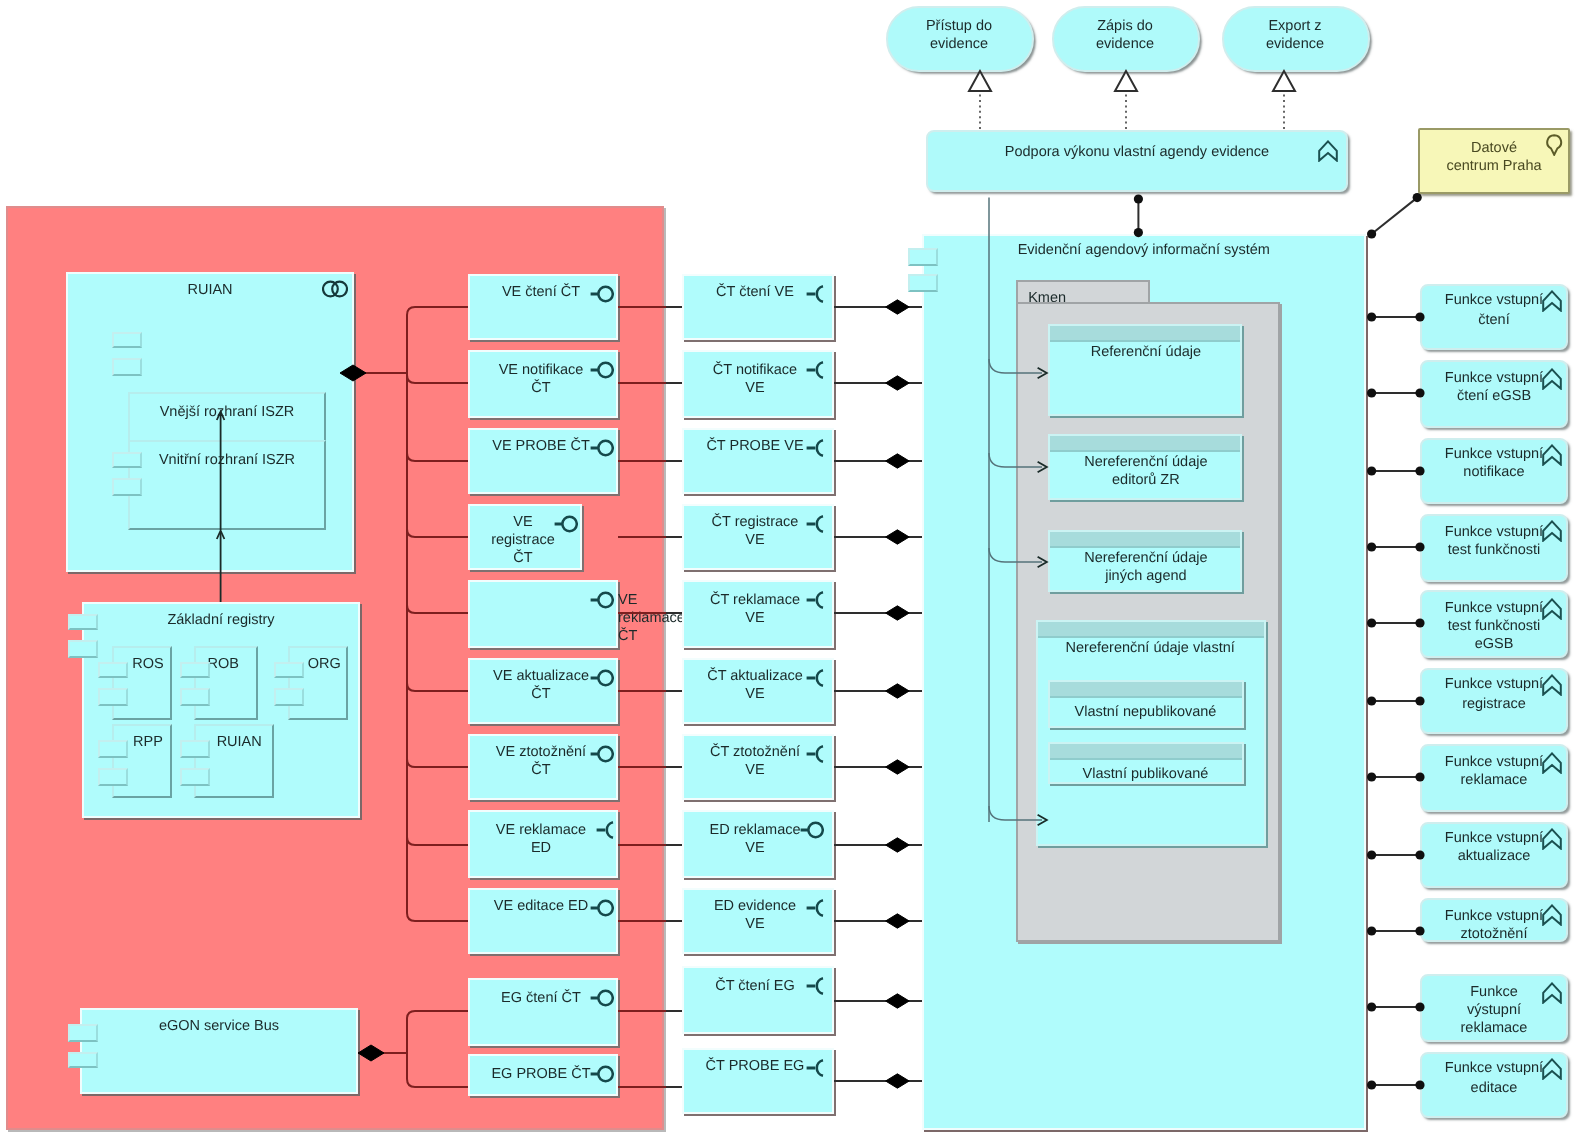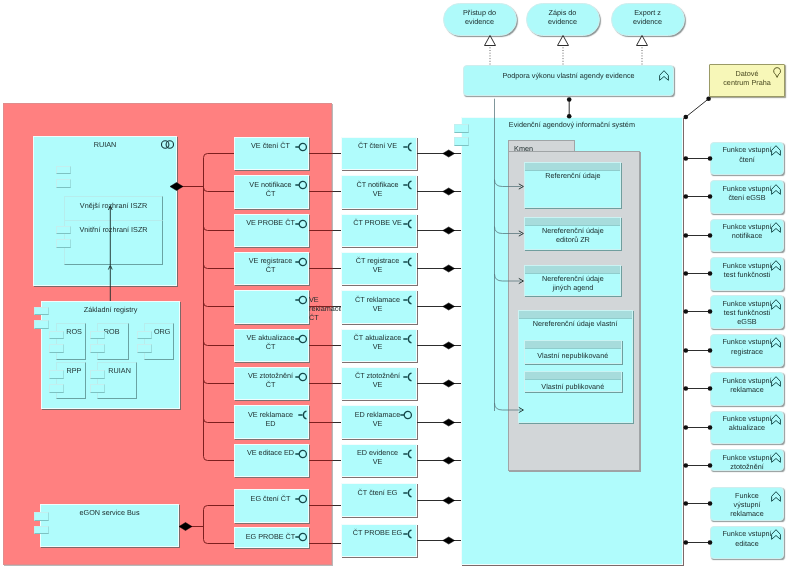--- a/index.html
+++ b/index.html
@@ -162,21 +162,21 @@
             <circle cx="7.8" cy="6" r="3.6" fill="none" stroke="#15494b" stroke-width="1.25"></circle>
           </svg></div>
       </div>
       <div class="abs node svc" style="left:341px;top:213.5px;width:76px;height:33.5px;">
         <div class="t" style="left:10px;right:13px;">ČT PROBE VE</div>
         <div class="icn" style="right:4.3px;top:3.2px;"><svg width="9" height="12" viewBox="0 0 9 12">
             <line x1="0.3" y1="6" x2="4.6" y2="6" stroke="#15494b" stroke-width="1.5"></line>
             <path d="M8.5,2.1 A4,4 0 0 0 8.5,9.9" fill="none" stroke="#15494b" stroke-width="1.3"></path>
           </svg></div>
       </div>
-      <div class="abs node svc" style="left:234px;top:251.85000000000002px;width:75px;height:33.5px;">
+      <div class="abs node svc" style="left:234px;top:251.85000000000002px;width:57px;height:33.5px;">
         <div class="t" style="left:10px;right:12px;">VE registrace ČT</div>
         <div class="icn" style="right:1px;top:3.2px;"><svg width="11.6" height="12" viewBox="0 0 11.6 12">
             <line x1="0.3" y1="6" x2="4.4" y2="6" stroke="#15494b" stroke-width="1.5"></line>
             <circle cx="7.8" cy="6" r="3.6" fill="none" stroke="#15494b" stroke-width="1.25"></circle>
           </svg></div>
       </div>
       <div class="abs node svc" style="left:341px;top:251.85000000000002px;width:76px;height:33.5px;">
         <div class="t" style="left:10px;right:13px;">ČT registrace VE</div>
         <div class="icn" style="right:4.3px;top:3.2px;"><svg width="9" height="12" viewBox="0 0 9 12">
             <line x1="0.3" y1="6" x2="4.6" y2="6" stroke="#15494b" stroke-width="1.5"></line>

